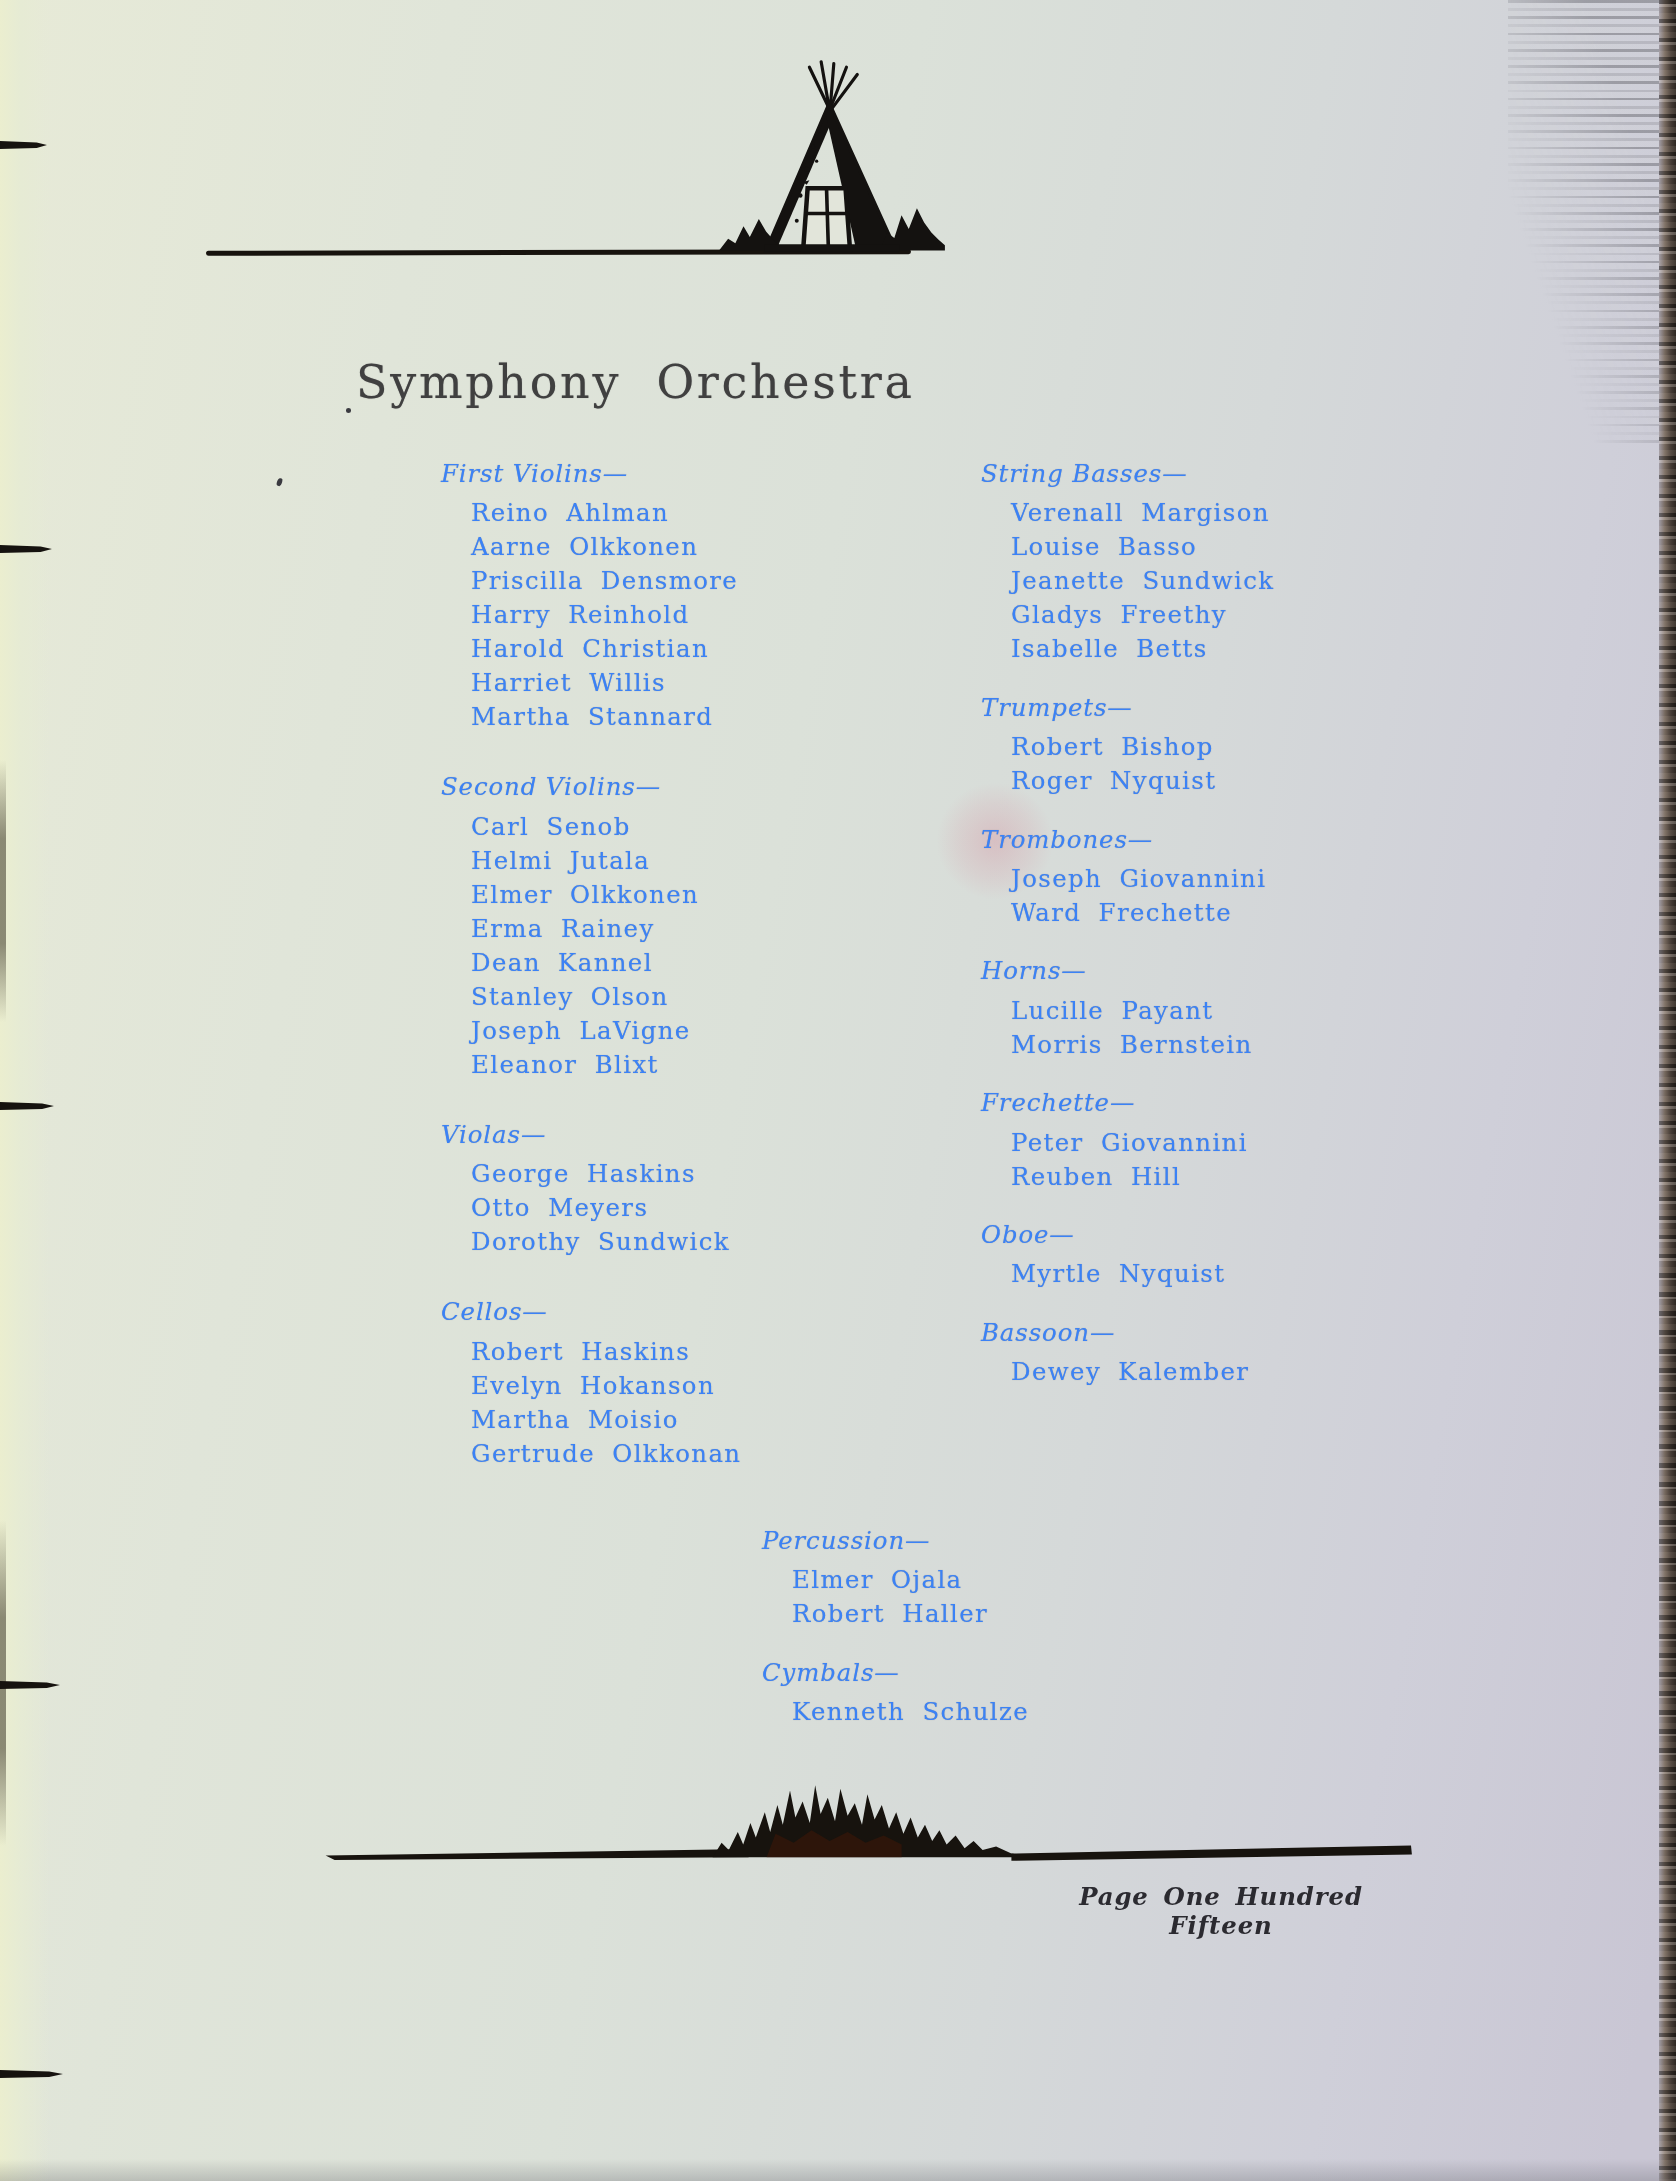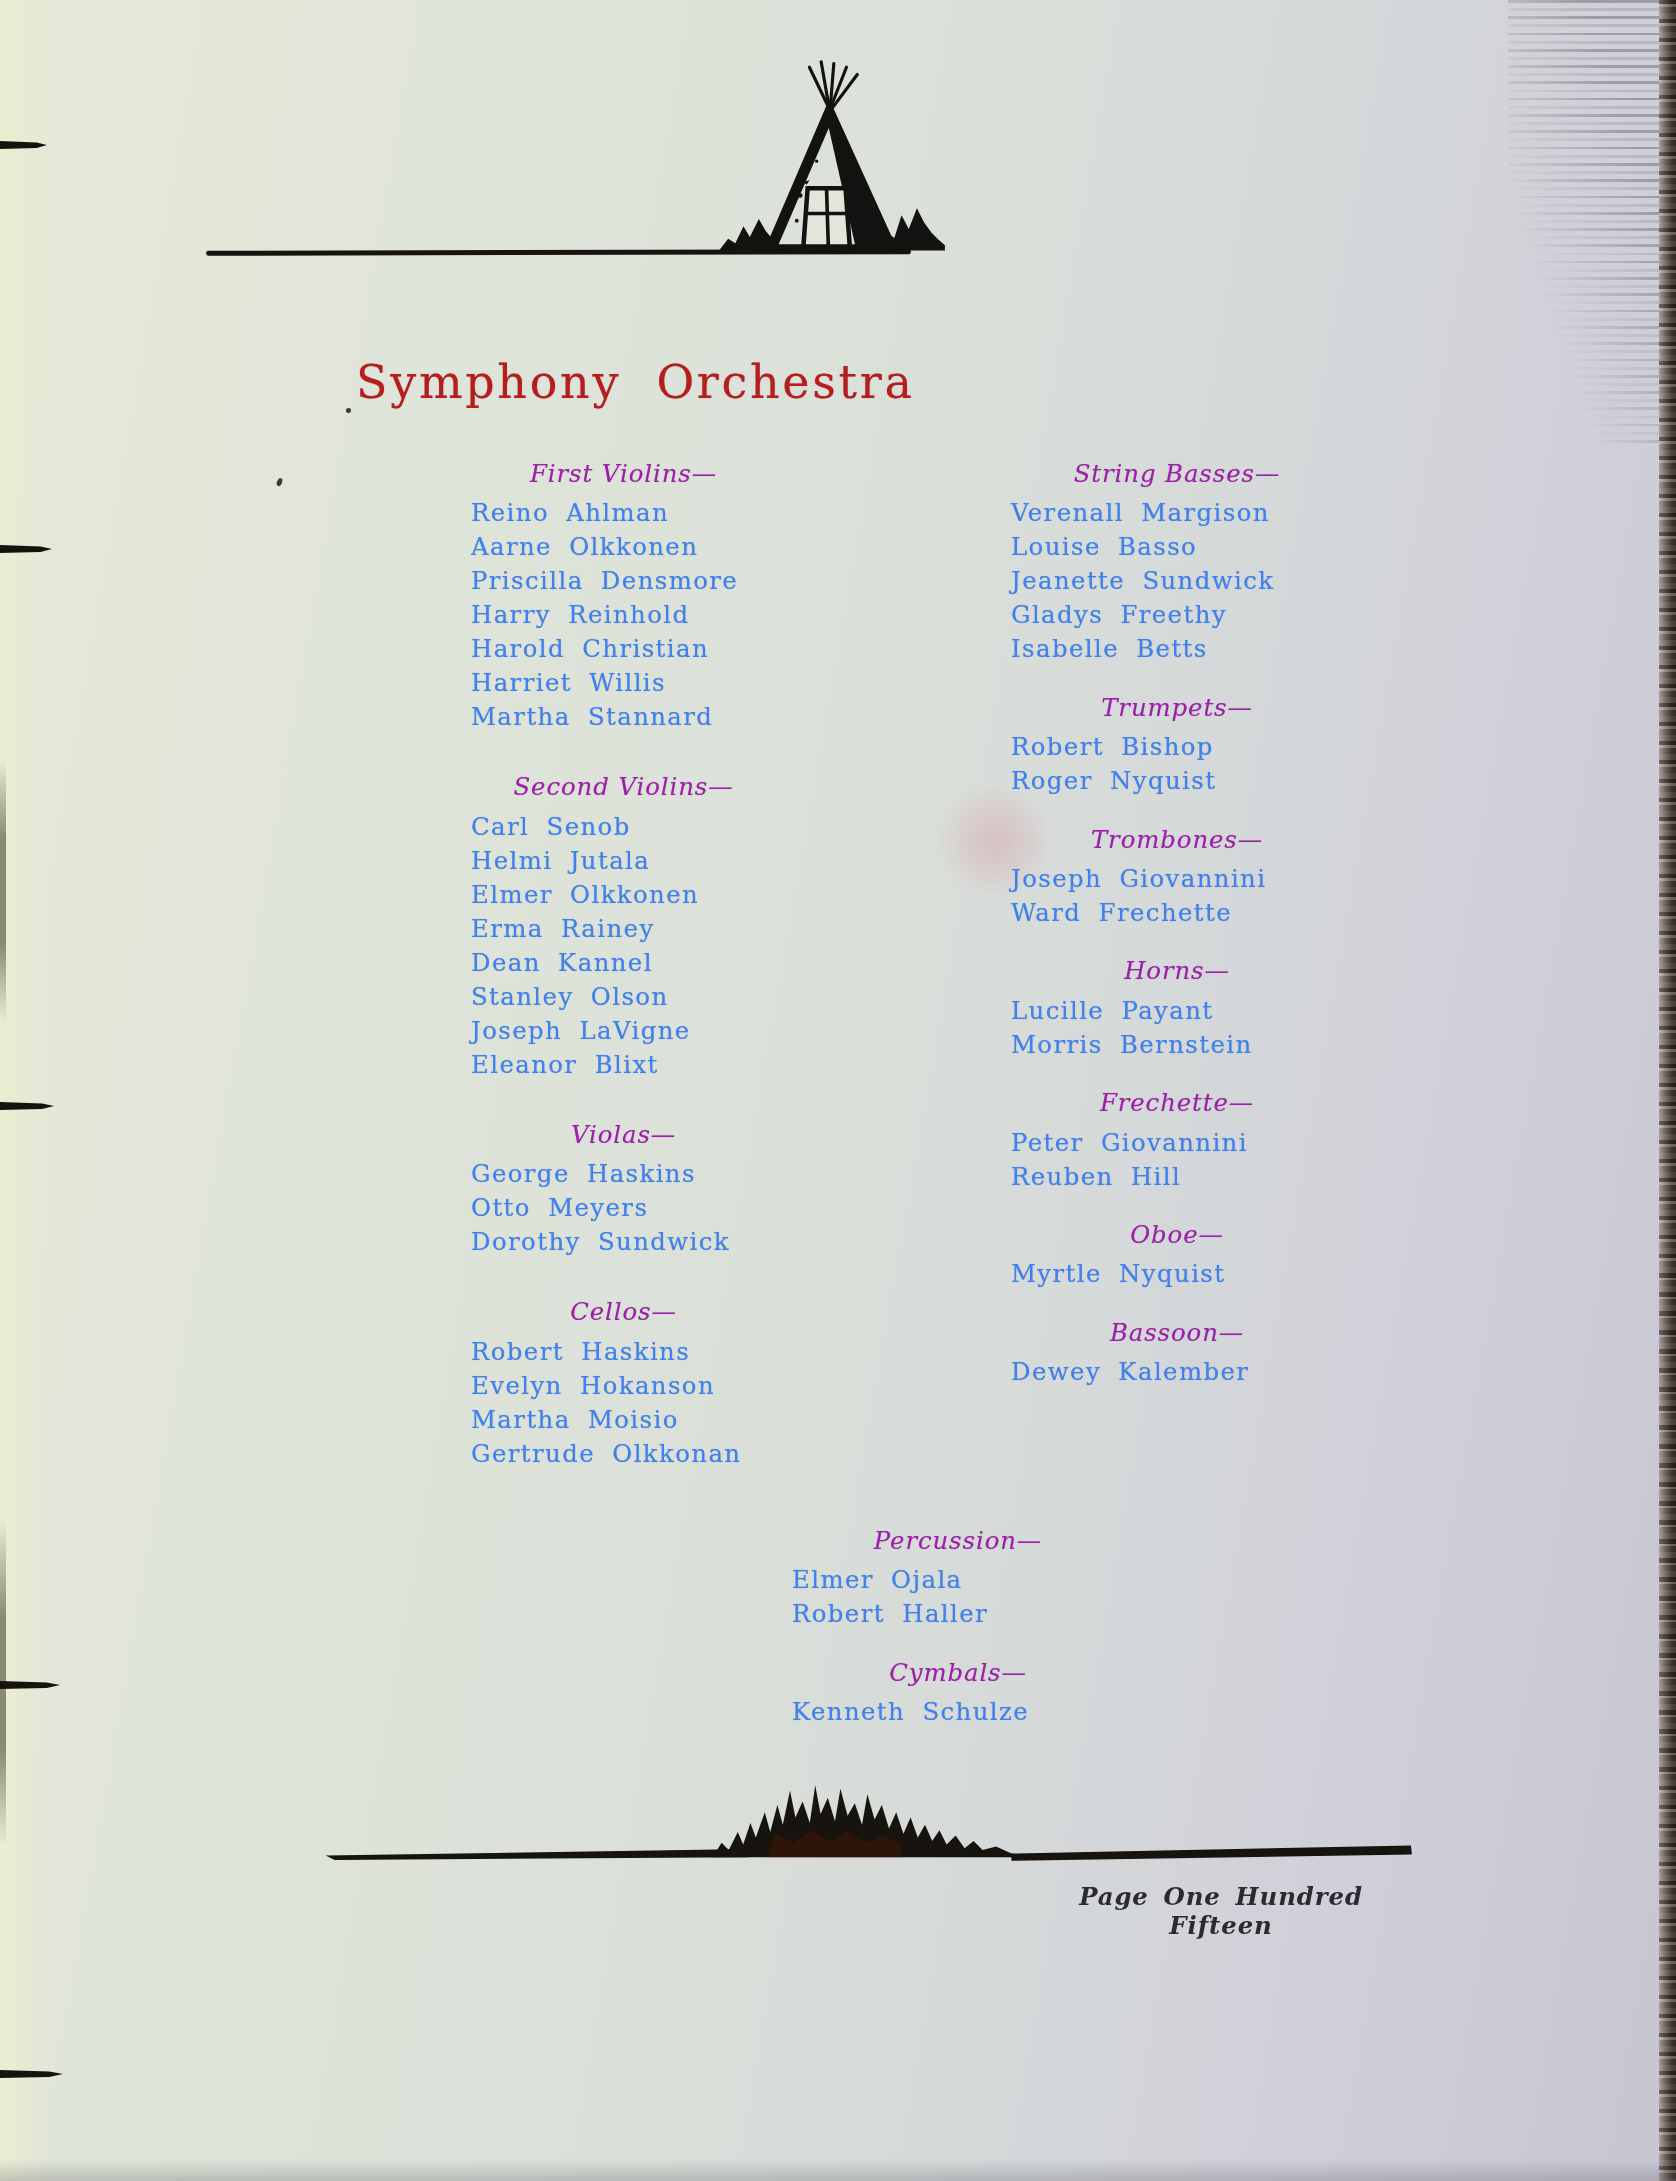--- a/index.html
+++ b/index.html
@@ -30,29 +30,29 @@
   .bottom-shade{position:absolute;left:0;right:0;bottom:0;height:23.5px;
     background:linear-gradient(180deg,rgba(95,95,102,0) 0,rgba(95,95,102,.3) 100%);}
   .fleck{position:absolute;background:#3a3a40;border-radius:50%;}
   .f1{left:346px;top:408px;width:5.4px;height:4.5px;}
   .f2{left:277px;top:478px;width:4.5px;height:8.1px;border-radius:60% 40% 50% 50%;transform:rotate(18deg);}
   
   .top-rule{position:absolute;left:206px;top:250px;width:705px;height:5.4px;background:#17130e;border-radius:2.7px;transform:rotate(-.12deg);}
   .teepee{position:absolute;left:719px;top:60px;width:226px;height:196px;}
   .bottom-ornament{position:absolute;left:323px;top:1778px;width:1096px;height:90px;}
   .title{position:absolute;left:356px;top:355px;margin:0;font-size:46px;font-weight:400;
-    letter-spacing:2.7px;word-spacing:18px;color:#b91c1c;text-shadow:0 0 0.9px rgba(39,38,46,.4);}
+    letter-spacing:2.7px;word-spacing:18px;color:#404040;text-shadow:0 0 0.9px rgba(39,38,46,.4);}
   .col{position:absolute;}
   .col-left{left:471px;top:457px;width:335px;}
   .col-right{left:1011px;top:457px;width:362px;}
   .col-center{left:792px;top:1524px;width:362px;}
   .section{margin-bottom:24.4px;}
   .col-left .section{margin-bottom:36px;}
   .section-heading{font-style:italic;font-size:24.4px;line-height:34px;margin-left:-30px;margin-bottom:5.4px;
-    letter-spacing:0.9px;color:#a21caf;text-shadow:0 0 0.9px rgba(46,44,49,.35);text-align:center;}
+    letter-spacing:0.9px;color:#3b82f6;text-shadow:0 0 0.9px rgba(46,44,49,.35);}
   .member-name{font-size:24.4px;line-height:34px;letter-spacing:1.4px;word-spacing:8.1px;
     color:#3b82f6;text-shadow:0 0 0.9px rgba(46,44,49,.35);}
   .page-number{position:absolute;left:1022px;top:1882px;width:398px;text-align:center;
     font-size:24.4px;font-style:italic;font-weight:bold;color:#2b2a30;letter-spacing:0.9px;word-spacing:5.4px;}
 </style>
 </head>
 <body>
 
 <div class="page">
 

